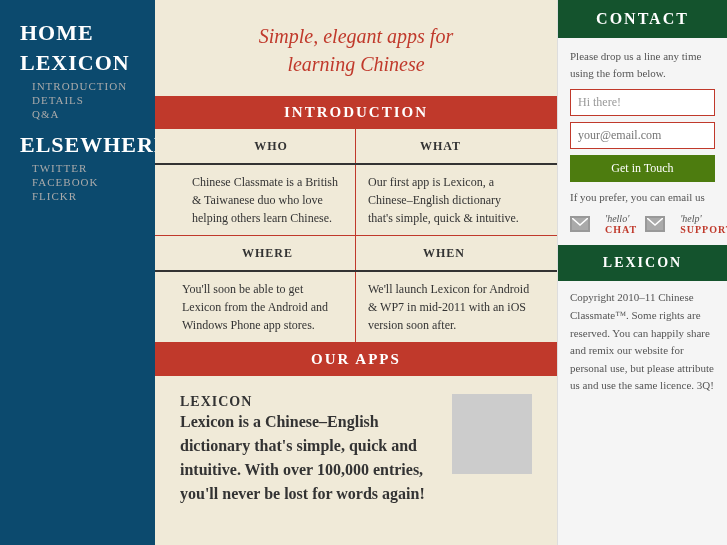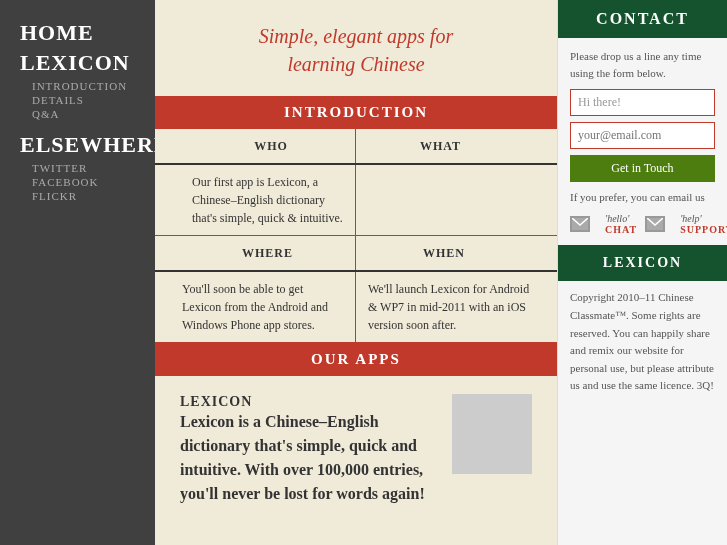--- a/index.html
+++ b/index.html
@@ -10,21 +10,21 @@
       min-height: 545px;
       display: flex;
       font-size: 13px;
       color: #333;
     }
 
     
     .sidebar {
       width: 155px;
       min-width: 155px;
-      background: #404040;
+      background: #0c4a6e;
       color: #fff;
       padding: 20px 15px 30px 20px;
     }
     .sidebar-section-main {
       font-size: 22px;
       font-weight: bold;
       color: #fff;
       margin-bottom: 4px;
       letter-spacing: 1px;
     }
@@ -240,20 +240,21 @@
   </div>
 
   <div class="section-banner">INTRODUCTION</div>
 
   <div class="grid-header-row" style="padding: 0 32px;">
     <div class="grid-content-cell grid-cell-header">WHO</div>
     <div class="grid-content-cell grid-cell-header">WHAT</div>
   </div>
 
   <div class="grid-content-row" style="padding: 0 25px; border-bottom: 1px solid #c0392b;">
+    <div class="grid-content-cell" style="border-right: 1px solid #c0392b;">Chinese Classmate is a British &amp; Taiwanese duo who love helping others learn Chinese.</div>
     <div class="grid-content-cell">Our first app is Lexicon, a Chinese–English dictionary that's simple, quick &amp; intuitive.</div>
   </div>
 
   <div class="grid-header-row" style="padding: 0 25px; border-bottom: 2px solid #333;">
     <div class="grid-content-cell grid-cell-header">WHERE</div>
     <div class="grid-content-cell grid-cell-header">WHEN</div>
   </div>
 
   <div class="grid-content-row" style="padding: 0 15px; border-bottom: 1px solid #c0392b;">
     <div class="grid-content-cell" style="border-right: 1px solid #c0392b;">You'll soon be able to get Lexicon from the Android and Windows Phone app stores.</div>

